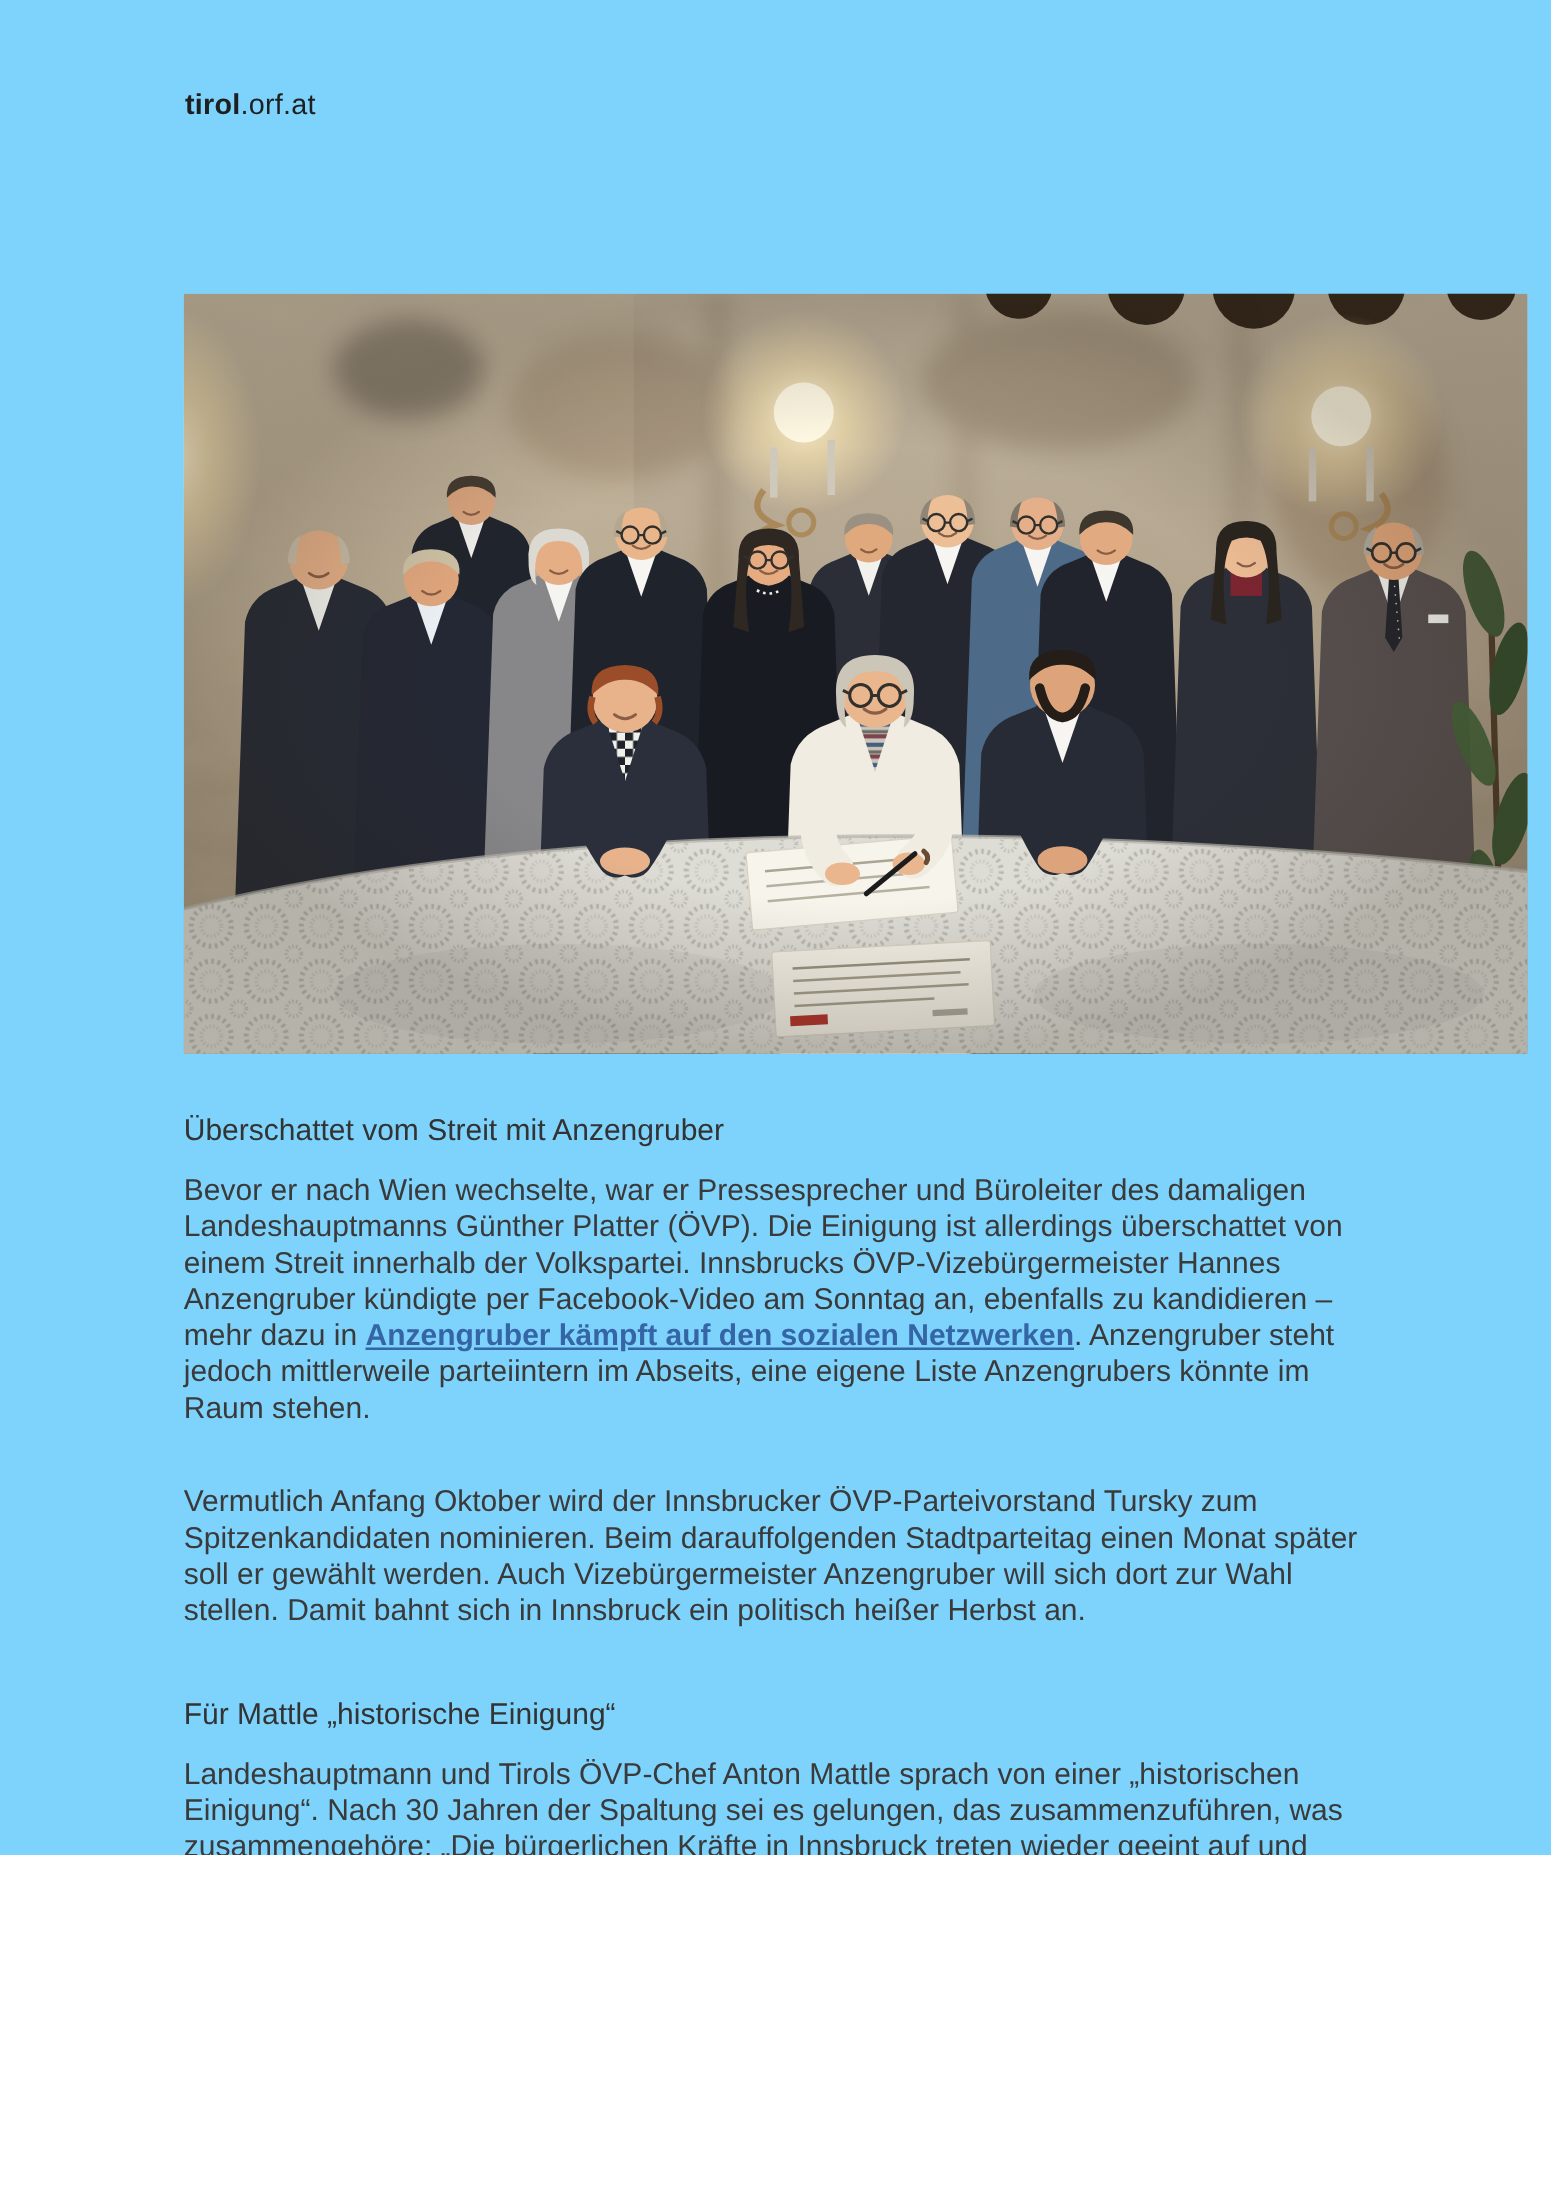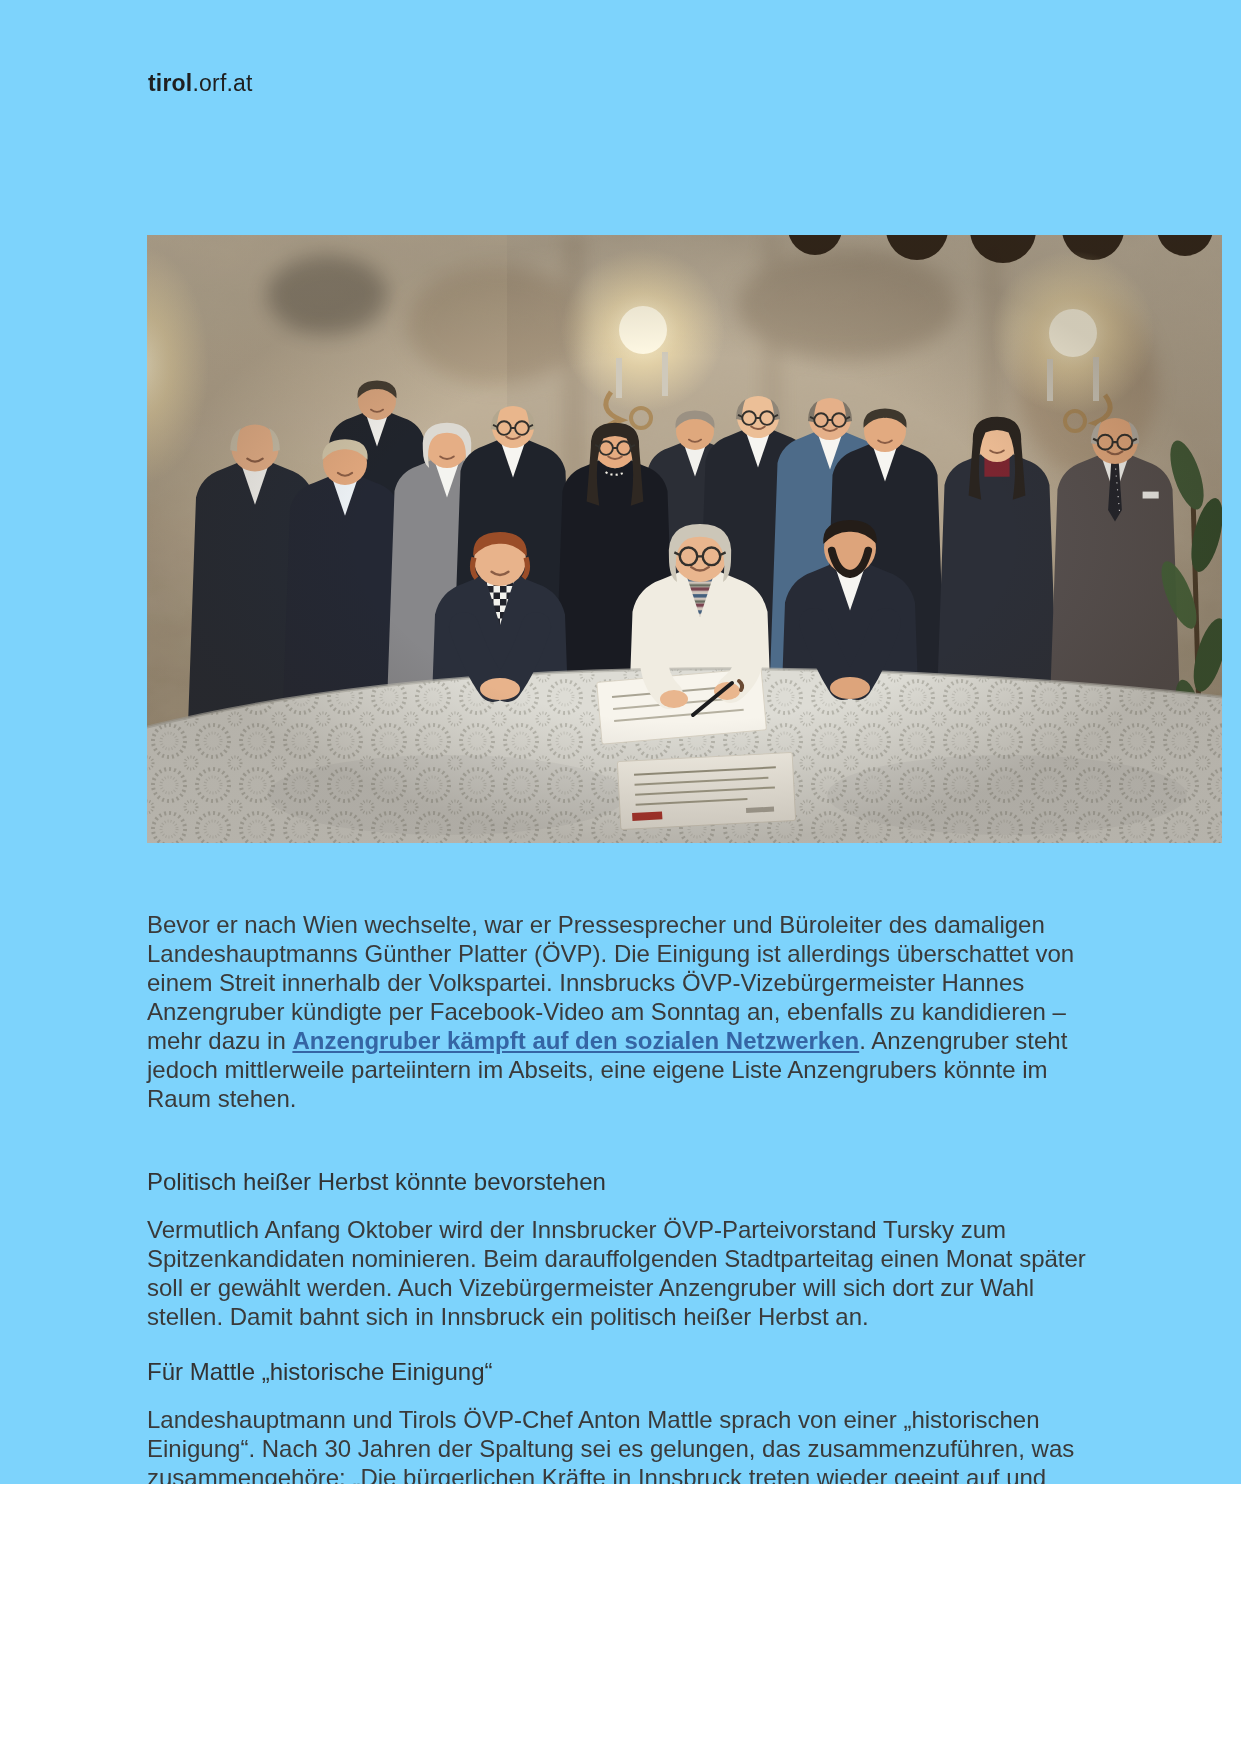--- a/index.html
+++ b/index.html
@@ -290,25 +290,25 @@
         <ellipse cx="580" cy="456" rx="13" ry="9" fill="#e9b68e" stroke="none"></ellipse>
         <path d="M592,446 Q597,450 594,455" stroke="#6a4a33" stroke-width="4"></path>
       </g>
       <line x1="585" y1="448" x2="546" y2="480" stroke="#1c1c1e" stroke-width="4" stroke-linecap="round"></line>
 
       <rect width="1075" height="608" fill="url(#vig)"></rect>
     </svg>
   </figure>
 
   <section class="sec" id="sec-1">
+    <h2>Überschattet vom Streit mit Anzengruber</h2>
     <p><span>Bevor er nach Wien wechselte, war er Pressesprecher und Büroleiter des damaligen Landeshauptmanns Günther Platter (ÖVP). Die Einigung ist allerdings überschattet von einem Streit innerhalb der Volkspartei. Innsbrucks ÖVP-Vizebürgermeister Hannes Anzengruber kündigte per Facebook-Video am Sonntag an, ebenfalls zu kandidieren – mehr dazu in </span><a class="inline-link">Anzengruber kämpft auf den sozialen Netzwerken</a><span>. Anzengruber steht jedoch mittlerweile parteiintern im Abseits, eine eigene Liste Anzengrubers könnte im Raum stehen.</span></p>
   </section>
 
   <section class="sec" id="sec-2">
-    <h2>Politisch heißer Herbst könnte bevorstehen</h2>
     <p><span>Vermutlich Anfang Oktober wird der Innsbrucker ÖVP-Parteivorstand Tursky zum Spitzenkandidaten nominieren. Beim darauffolgenden Stadtparteitag einen Monat später soll er gewählt werden. Auch Vizebürgermeister Anzengruber will sich dort zur Wahl stellen. Damit bahnt sich in Innsbruck ein politisch heißer Herbst an.</span></p>
   </section>
 
   <section class="sec" id="sec-3">
     <h2>Für Mattle „historische Einigung“</h2>
     <p><span>Landeshauptmann und Tirols ÖVP-Chef Anton Mattle sprach von einer „historischen Einigung“. Nach 30 Jahren der Spaltung sei es gelungen, das zusammenzuführen, was zusammengehöre: „Die bürgerlichen Kräfte in Innsbruck treten wieder geeint auf und ziehen zum Wohle der Stadt an einem Strang.“ Mattle zeigte sich bei allen dankbar, die zu dieser Einigung beigetragen haben. Jetzt gelte es, diese Kraft zu nutzen, um die Zeit der gegenseitigen Blockade zu beenden und Innsbruck wieder in die Erfolgsspur zu bringen, so Mattle.</span></p>
   </section>
 
 
 </div>

